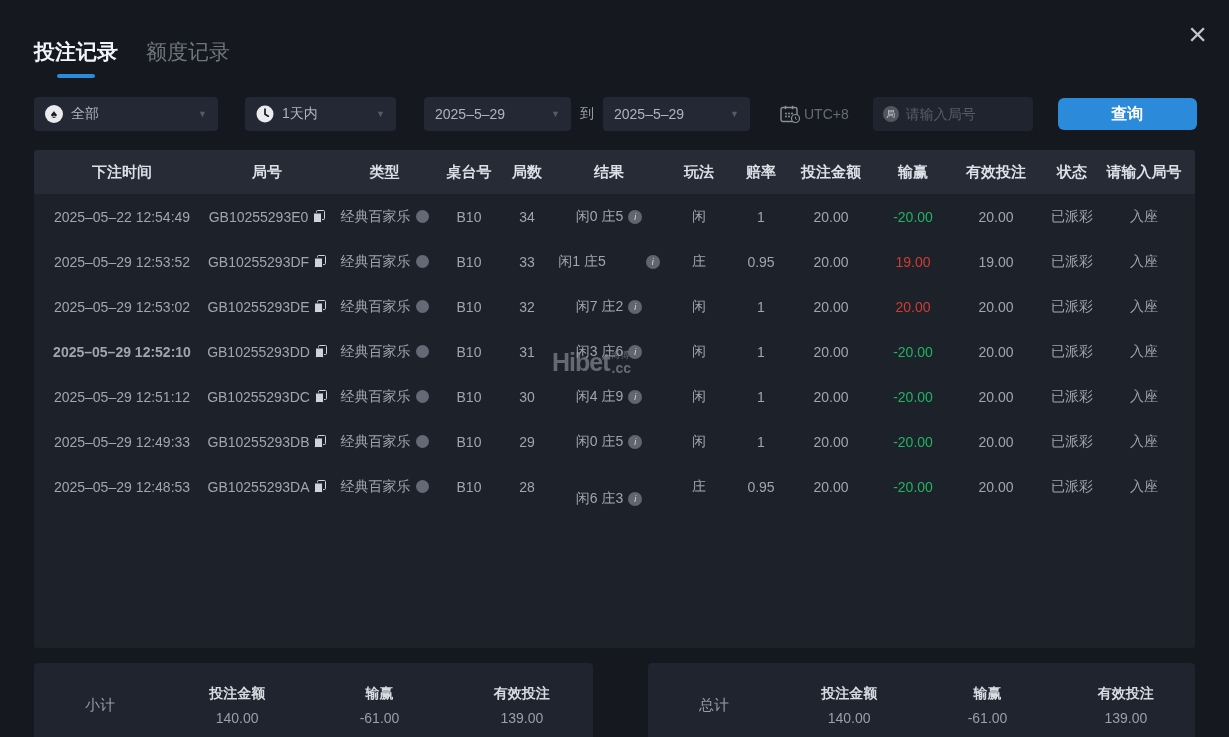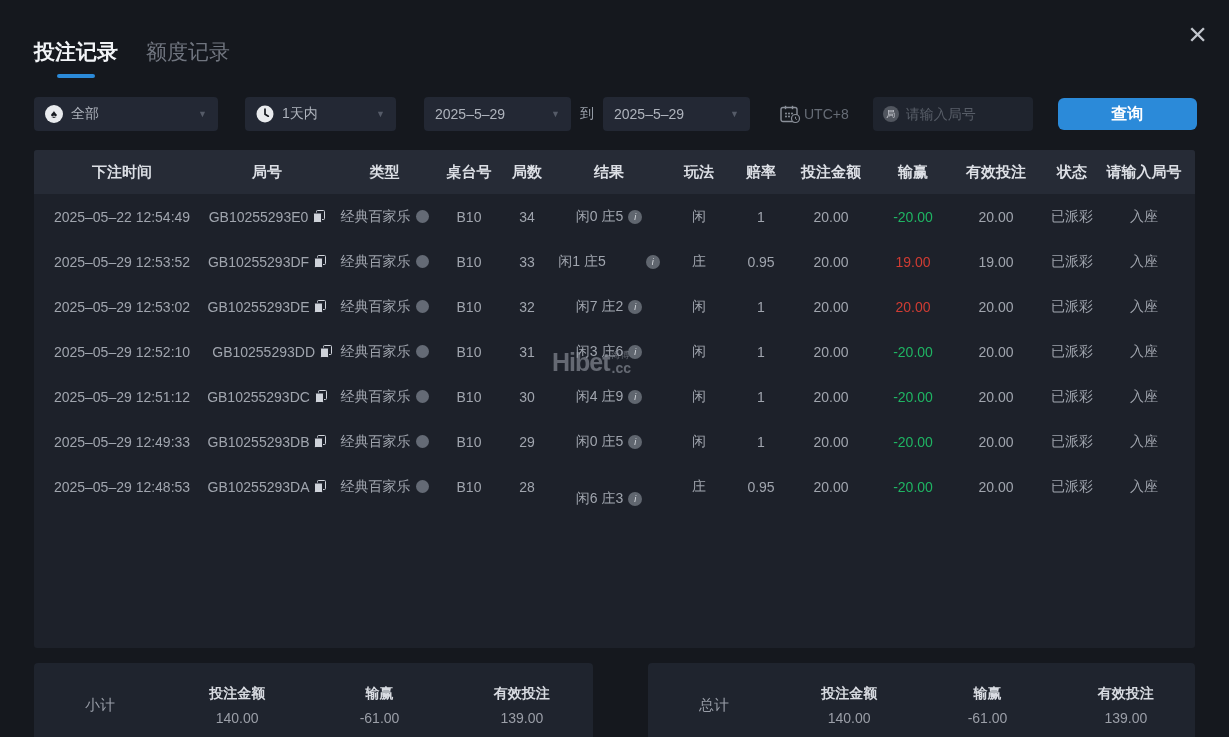--- a/index.html
+++ b/index.html
@@ -287,24 +287,24 @@
             <span>20.00</span>
           </div>
           <div class="td" style="width: 66px;">
             <span>已派彩</span>
           </div>
           <div class="td" style="width: 78px;">
             <span>入座</span>
           </div>
         </div>
         <div class="trow">
-          <div class="td" style="width: 160px;">
+          <div class="td" style="width: 160px; font-weight: bold;">
             <span>2025–05–29 12:52:10</span>
           </div>
-          <div class="td" style="width: 130px; justify-content: flex-end;">
+          <div class="td" style="width: 130px;">
             <span>GB10255293DD</span>
             <span class="ic-copy">
               <svg width="12" height="13" viewBox="0 0 12 13">
                 <rect x="3.5" y="0.5" width="8" height="9" rx="1" fill="none" stroke="#cfd3da"></rect>
                 <rect x="0.5" y="3" width="8" height="9.5" rx="1" fill="#cfd3da" stroke="#1d212a"></rect>
               </svg>
             </span>
           </div>
           <div class="td" style="width: 105px;">
             <span>经典百家乐</span>

